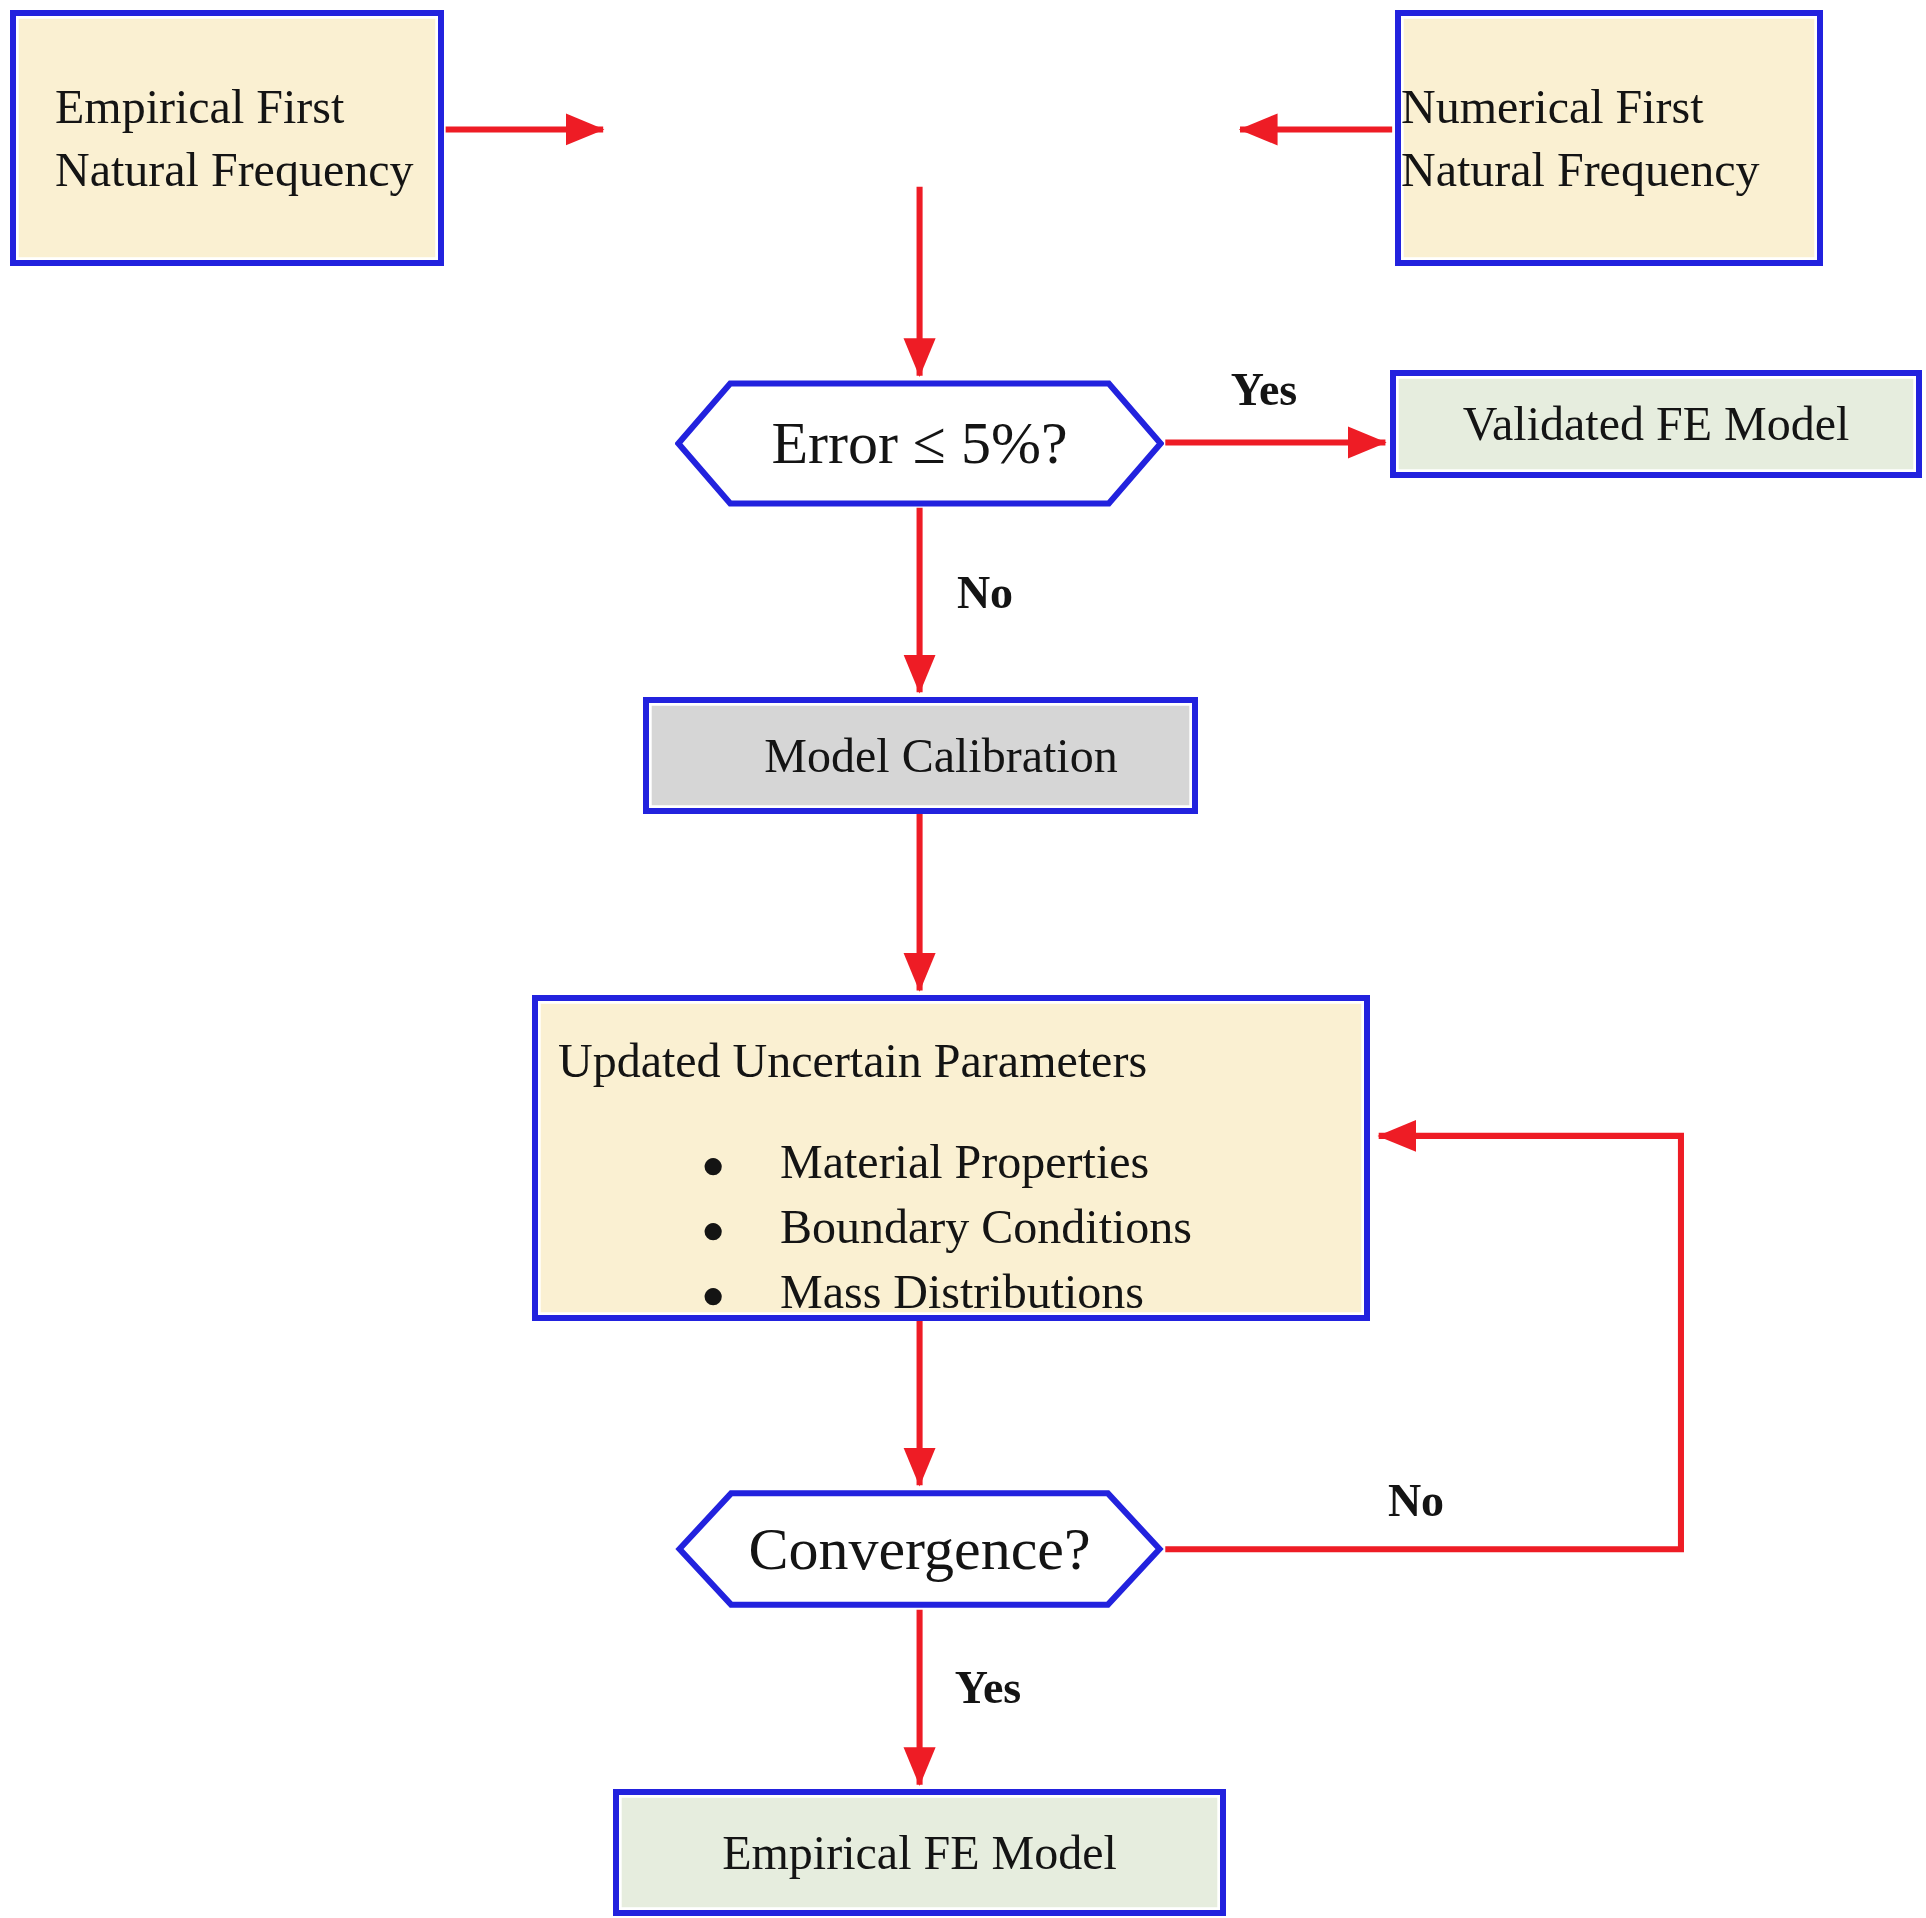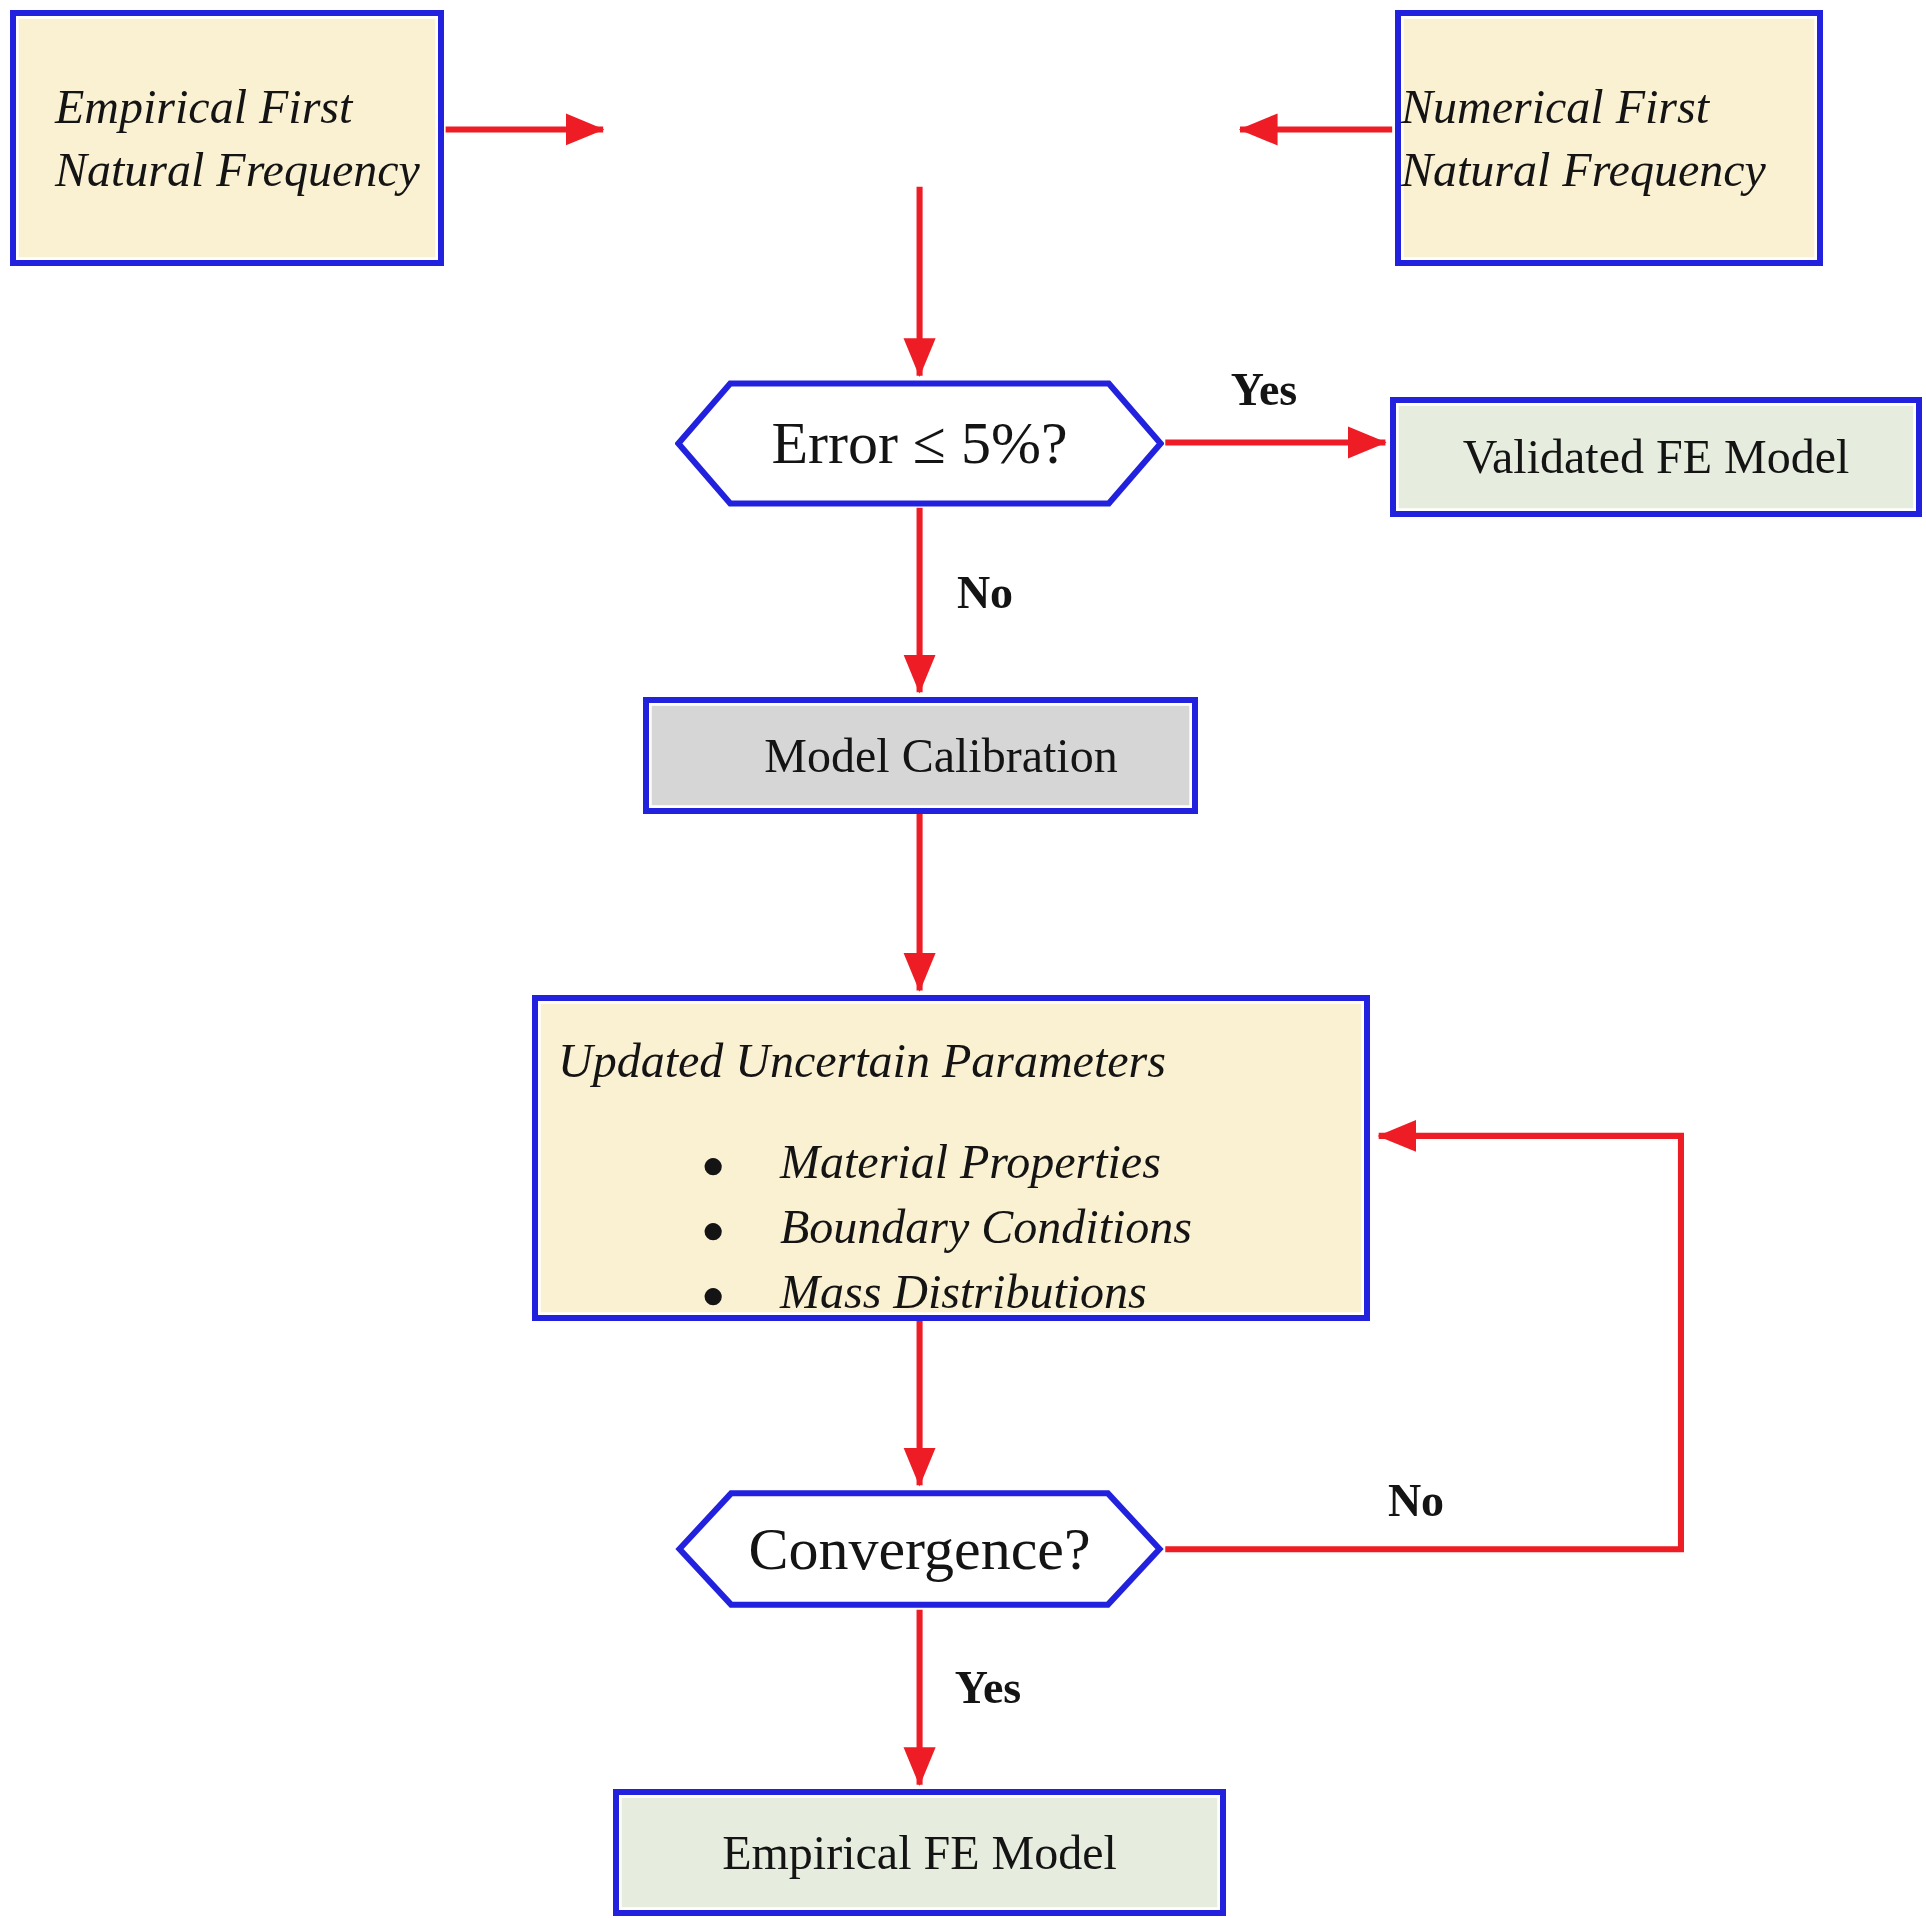--- a/index.html
+++ b/index.html
@@ -13,21 +13,21 @@
     overflow:hidden;
   }
   .node{
     position:absolute; box-sizing:border-box;
     border:6px solid var(--border);
     box-shadow:inset 0 0 0 2.7px #FFFFFF;
     display:flex; align-items:center; justify-content:center;
     font-size:48px; line-height:1.32; text-align:center;
   }
   .node .node-label{white-space:pre-line;}
-  .fill-cream{background:var(--cream);font-style:italic;}
+  .fill-cream{background:var(--cream);}
   .fill-gray{background:var(--gray);}
   .fill-green{background:var(--green);}
   .align-left{justify-content:flex-start; text-align:left;}
   .hex-wrap{position:absolute;}
   .hex-wrap svg{display:block;}
   .hex-label{
     position:absolute; left:0; top:0; width:100%; height:100%;
     display:flex; align-items:center; justify-content:center;
     font-size:60px;
   }
@@ -80,21 +80,21 @@
 Natural Frequency</span>
   </div>
 
   <div class="hex-wrap" style="left:675px; top:380px; width:489px; height:127px;">
     <svg width="489" height="127" viewBox="0 0 726 188">
       <polygon class="hexagon" points="5,94 82,5 644,5 721,94 644,183 82,183"></polygon>
     </svg>
     <div class="hex-label">Error ≤ 5%?</div>
   </div>
 
-  <div class="node fill-green" style="left:1390px; top:397px; width:532px; height:120px;justify-content:center;">
+  <div class="node fill-green" style="left:1390px; top:370px; width:532px; height:108px;justify-content:center;">
     <span class="node-label">Validated FE Model</span>
   </div>
 
   <div class="node fill-gray" style="left:643px; top:697px; width:555px; height:117px;padding-left:41px;">
     <span class="node-label">Model Calibration</span>
   </div>
 
   <div class="node fill-cream" style="left:532px; top:995px; width:838px; height:326px; align-items:flex-start;">
     <div class="params-inner">
       <div class="params-title">Updated Uncertain Parameters</div>

